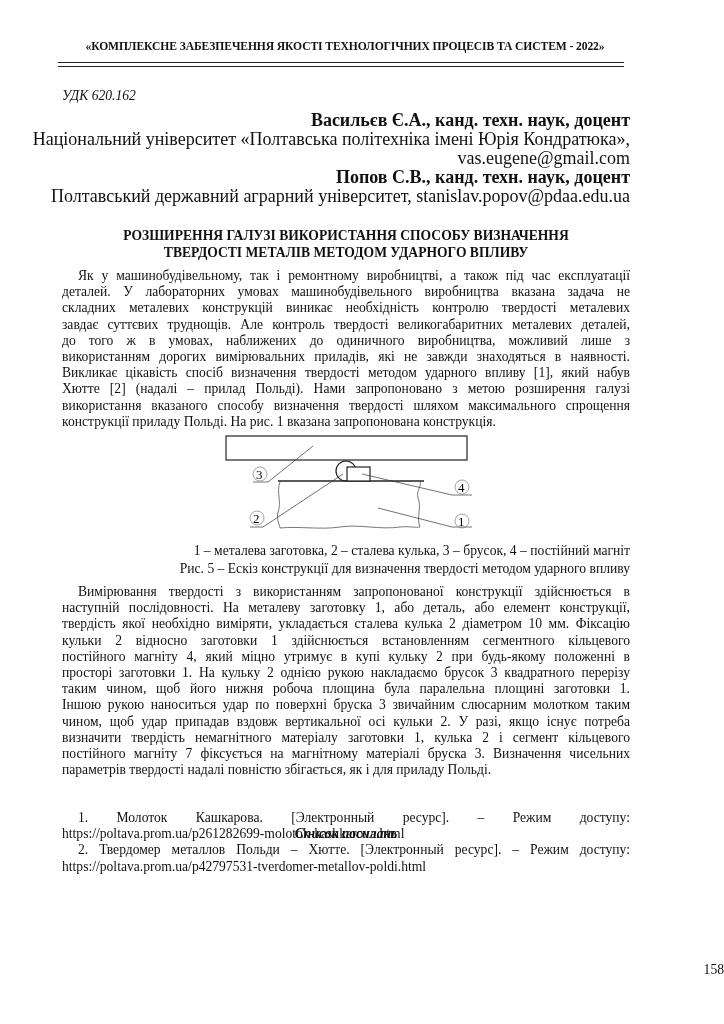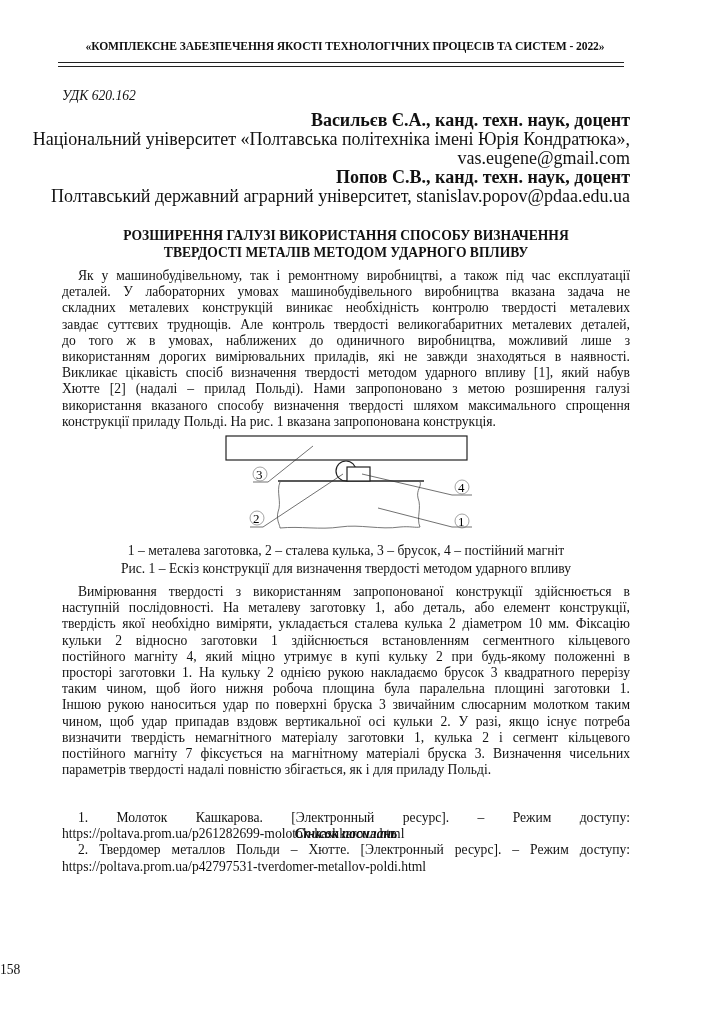--- a/index.html
+++ b/index.html
@@ -12,23 +12,23 @@
   .udk { position:absolute; left:62px; top:88px; font-style:italic; font-size:13.6px; }
   .aff { position:absolute; right:94px; text-align:right; font-size:18px; white-space:nowrap; }
   .bold { font-weight:bold; }
   .title { position:absolute; left:62px; width:568px; top:227px; text-align:center;
            font-weight:bold; font-size:13.6px; line-height:17px; }
   .para { position:absolute; left:62px; width:568px; font-size:13.6px; line-height:16.2px;
           text-align:justify; margin:0; }
   .para .line { display:block; text-align:justify; text-align-last:justify; height:16.2px; white-space:nowrap; overflow:visible; }
   .para .line.last { text-align-last:left; }
   .para .line.indent { text-indent:16px; }
-  .caption { position:absolute; left:62px; width:568px; text-align:center; font-size:13.6px; line-height:18px; }
+  .caption { position:absolute; left:62px; width:568px; text-align:right; font-size:13.6px; line-height:18px; }
   .refhead { position:absolute; left:62px; width:568px; top:826px; text-align:center; font-weight:bold; font-size:13.6px;font-style:italic; }
-  .page { position:absolute; left:0; width:724px; top:962px; text-align:left; font-size:13.6px; }
+  .page { position:absolute; left:0; width:724px; top:962px; text-align:right; font-size:13.6px; }
   svg text { font-family:"Liberation Serif",serif; }
 </style>
 </head>
 <body>
 
 <div class="header">«КОМПЛЕКСНЕ ЗАБЕЗПЕЧЕННЯ ЯКОСТІ ТЕХНОЛОГІЧНИХ ПРОЦЕСІВ ТА СИСТЕМ - 2022»</div>
 <div class="rule1"></div>
 <div class="rule2"></div>
 
 <div class="udk">УДК 620.162</div>
@@ -82,21 +82,21 @@
   <text x="46" y="48.5" font-size="13">3</text>
   <circle cx="47" cy="88" r="7" fill="none" stroke="#666" stroke-width="0.6"></circle>
   <text x="43" y="92.5" font-size="13">2</text>
   <circle cx="252" cy="57" r="7" fill="none" stroke="#666" stroke-width="0.6"></circle>
   <text x="248" y="61.5" font-size="13">4</text>
   <circle cx="252" cy="91" r="7" fill="none" stroke="#666" stroke-width="0.6"></circle>
   <text x="248" y="95.5" font-size="13">1</text>
 </svg>
 
 <div class="caption" style="top:542px">1 – металева заготовка, 2 – сталева кулька, 3 – брусок, 4 – постійний магніт</div>
-<div class="caption" style="top:560px">Рис. 1 – Ескіз конструкції для визначення твердості методом ударного впливу</div>
+<div class="caption" style="top:560px">Рис. 5 – Ескіз конструкції для визначення твердості методом ударного впливу</div>
 
 <div class="para" style="top:584px">
   <span class="line indent">Вимірювання твердості з використанням запропонованої конструкції здійснюється в</span>
   <span class="line">наступній послідовності. На металеву заготовку 1, або деталь, або елемент конструкції,</span>
   <span class="line">твердість якої необхідно виміряти, укладається сталева кулька 2 діаметром 10 мм. Фіксацію</span>
   <span class="line">кульки 2 відносно заготовки 1 здійснюється встановленням сегментного кільцевого</span>
   <span class="line">постійного магніту 4, який міцно утримує в купі кульку 2 при будь-якому положенні в</span>
   <span class="line">просторі заготовки 1. На кульку 2 однією рукою накладаємо брусок 3 квадратного перерізу</span>
   <span class="line">таким чином, щоб його нижня робоча площина була паралельна площині заготовки 1.</span>
   <span class="line">Іншою рукою наноситься удар по поверхні бруска 3 звичайним слюсарним молотком таким</span>

